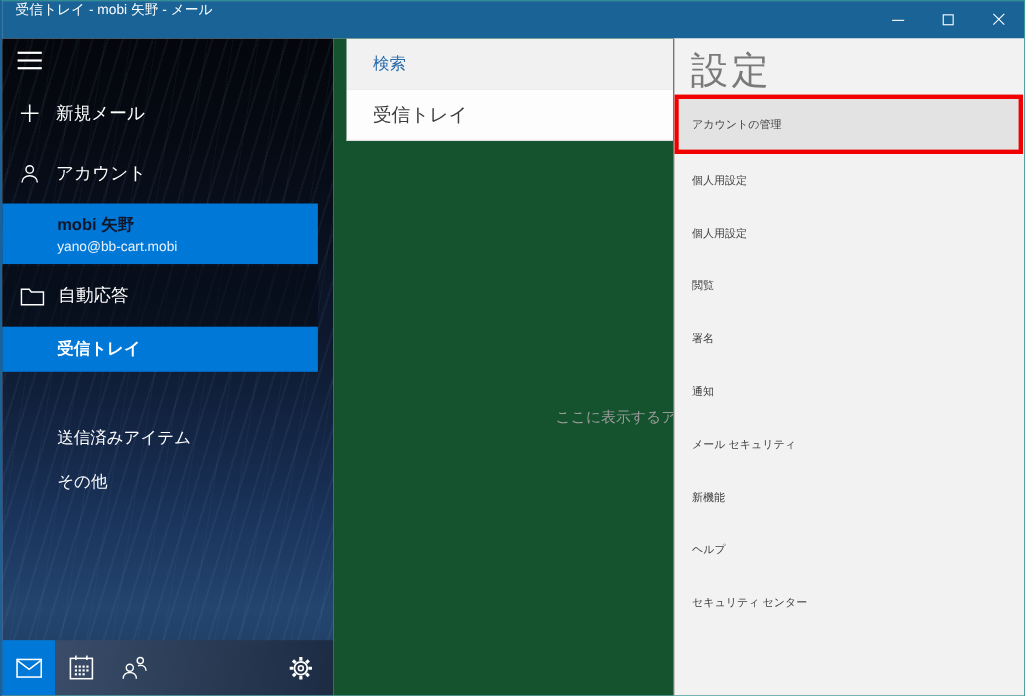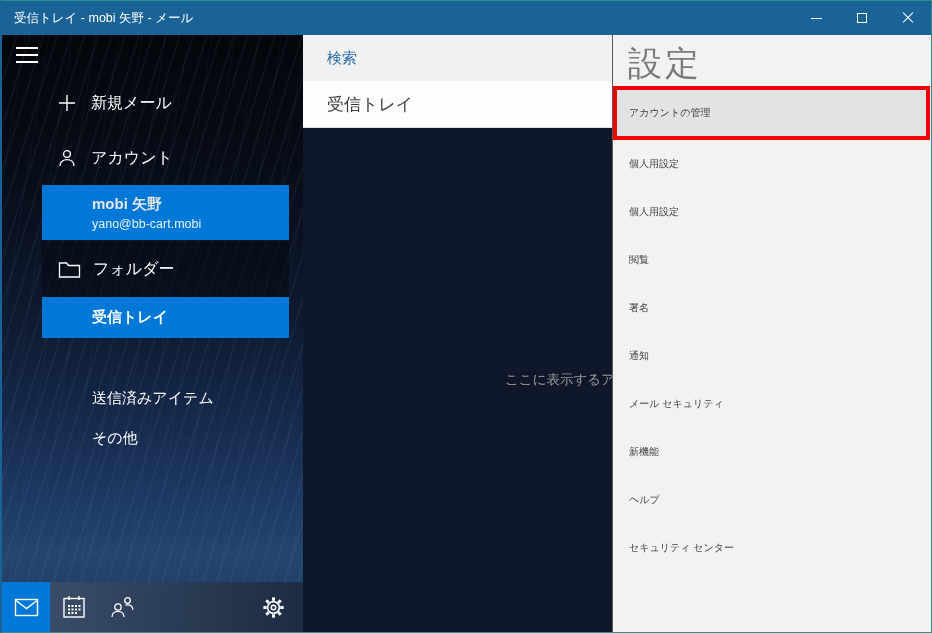--- a/index.html
+++ b/index.html
@@ -3,21 +3,21 @@
 <meta charset="utf-8">
 <style>
   * { margin:0; padding:0; box-sizing:border-box; }
   html,body { width:932px; height:633px; overflow:hidden; background:#000;
     font-family:"Liberation Sans","DejaVu Sans",sans-serif; }
   .window { width:932px; height:633px; display:flex; flex-direction:column;
     border-top:1px solid #2E8F8F; border-bottom:1px solid #2E8F8F;
     border-right:1px solid #2E8F8F; border-left:2px solid #1A6298; background:#F2F2F2; }
 
   
-  .titlebar { height:34px; background:#1A6397; display:flex; align-items:center; flex:0 0 auto; }
+  .titlebar { height:34px; background:#1A6397; display:flex; align-items:flex-start; flex:0 0 auto; }
   .titlebar .title { color:#fff; font-size:12.5px; margin-left:12px; flex:1 1 auto;
     white-space:nowrap; overflow:hidden; }
   .win-controls { display:flex; height:100%; }
   .win-btn { width:46px; height:100%; display:flex; align-items:center; justify-content:center; cursor:default; }
   .ic-min { width:11px; height:1px; background:#fff; }
   .ic-max { width:10px; height:10px; border:1px solid #fff; }
   .ic-close { position:relative; width:12px; height:12px; }
   .ic-close::before,.ic-close::after { content:""; position:absolute; left:-1px; top:5px;
     width:14px; height:1px; background:#fff; }
   .ic-close::before { transform:rotate(45deg); }
@@ -28,47 +28,47 @@
 
   
   .sidebar { position:relative; width:301px; flex:0 0 301px; overflow:hidden; color:#fff;
     background:linear-gradient(180deg,#04060b 0%,#060a13 16%,#091120 32%,#0e1a30 48%,
       #142747 62%,#1c3760 76%,#23456e 87%,#1d3a5f 100%); }
   .sidebar::before { content:""; position:absolute; inset:0; pointer-events:none;
     background:
       repeating-linear-gradient(107deg, rgba(150,180,225,.06) 0 2px, transparent 2px 13px),
       repeating-linear-gradient(99deg, rgba(120,160,210,.05) 0 1px, transparent 1px 23px);
   }
-  .srow { position:absolute; left:0; right:14px; display:flex; align-items:center;margin-left:40px; }
+  .srow { position:absolute; left:0; right:14px; display:flex; align-items:center; }
   .hamburger { top:12px; left:14px; width:22px; height:16px; display:flex;
     flex-direction:column; justify-content:space-between; position:absolute; cursor:pointer; }
   .hamburger span { display:block; height:2px; background:#fff; }
   .row-newmail { top:50px; height:36px; padding-left:15px; gap:14px; cursor:pointer; }
   .row-account { top:105px; height:36px; padding-left:15px; gap:14px; cursor:pointer; }
   .side-label { font-size:16px; color:#fff; }
   .acct-block { top:150px; height:55px; background:#0078D7; padding-left:50px;
     flex-direction:column; justify-content:center; align-items:flex-start; cursor:pointer; }
-  .acct-name { font-size:15px; font-weight:bold; color:#e5e5e5; }
+  .acct-name { font-size:15px; font-weight:bold; color:#0f172a; }
   .acct-email { font-size:12.5px; color:#EAF2FB; margin-top:3px; }
   .row-folders { top:207px; height:55px; padding-left:16px; gap:12px;
     background:rgba(4,8,15,.5); cursor:pointer; }
   .row-inbox { top:262px; height:41px; background:#0078D7; padding-left:50px;
     font-size:15px; font-weight:bold; cursor:pointer; }
   .row-sub { padding-left:50px; height:37px; font-size:15px; cursor:pointer; }
   .row-drafts { top:305px; } .row-sent { top:345px; } .row-more { top:385px;text-align:center; }
 
   .bottombar { position:absolute; left:0; right:0; bottom:0; height:50px; display:flex;
     background:linear-gradient(90deg, rgba(66,84,112,.92), rgba(28,42,64,.92)); }
   .nav-btn { width:48px; height:50px; display:flex; align-items:center; justify-content:center; cursor:pointer; }
   .nav-btn.active { background:#0078D7; }
   .nav-spacer { flex:1 1 auto; }
   .nav-gear { margin-right:6px; }
 
   
-  .middle { position:relative; width:309px; flex:0 0 309px; background:#0f172a; overflow:hidden; }
+  .middle { position:relative; width:309px; flex:0 0 309px; background:#14532d; overflow:hidden;padding-left:12px; }
   .search-row { height:46px; background:#F1F1F1; display:flex; align-items:center;
     padding-left:24px; cursor:pointer; }
   .search-row span { color:#2B6CAB; font-size:15px; }
   .folder-title-row { height:47px; background:#FDFDFD; display:flex; align-items:center;
     padding-left:24px; border-bottom:1px solid #E2E2E2; }
   .folder-title-row span { color:#3C3C3C; font-size:17px; }
   .empty-text { position:absolute; left:202px; top:336px; white-space:nowrap;
     color:#9B9B9B; font-size:13.5px; }
 
   
@@ -131,21 +131,21 @@
 
       <div class="srow acct-block">
         <div class="acct-name">mobi 矢野</div>
         <div class="acct-email">yano@bb-cart.mobi</div>
       </div>
 
       <div class="srow row-folders">
         <svg class="icon" width="23" height="19" viewBox="0 0 23 19">
           <path d="M1.5 17v-14h7l2 2.5h11v11.5z" stroke="#fff" stroke-width="1.3" fill="none"></path>
         </svg>
-        <span class="side-label">フォルダー</span>
+        <span class="side-label">自動応答</span>
       </div>
 
       <div class="srow row-inbox">
         <span>受信トレイ</span>
       </div>
       <div class="srow row-sub row-sent">
         <span>送信済みアイテム</span>
       </div>
       <div class="srow row-sub row-more">
         <span>その他</span>

